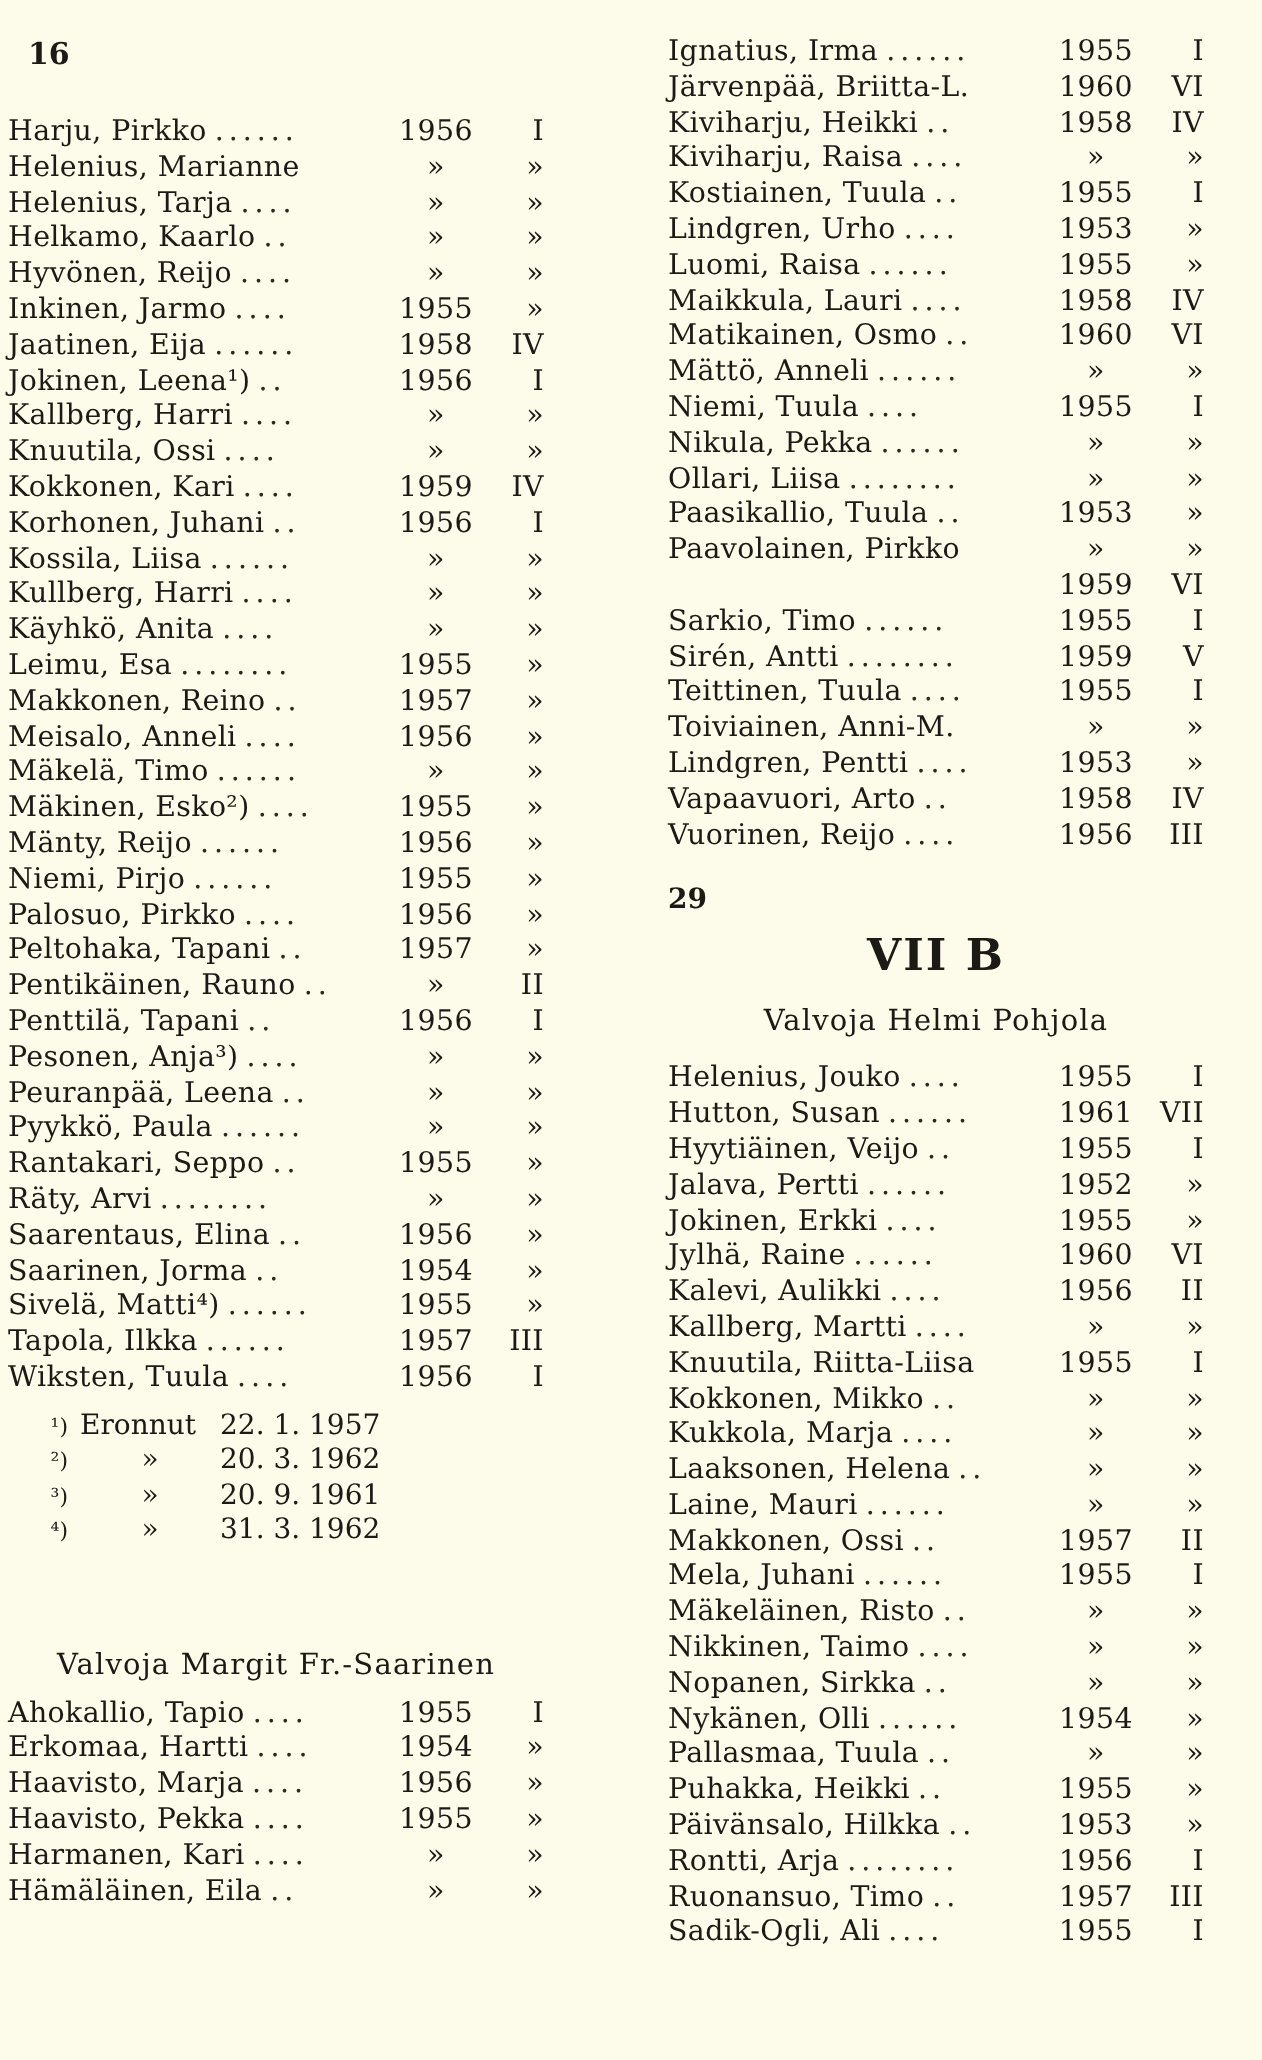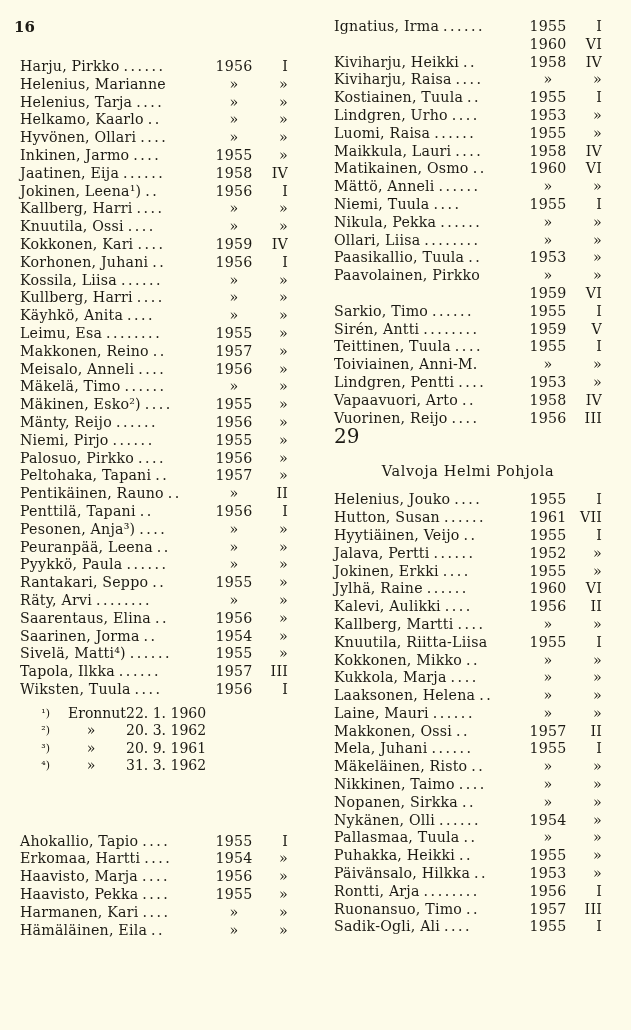--- a/index.html
+++ b/index.html
@@ -8,37 +8,37 @@
     background:#fdfbe9;
     font-family:"DejaVu Serif","Liberation Serif",serif;
     color:#1c1a14;
     position:relative;
   }
   .page-num {
     position:absolute; left:14px; top:18px;
     font-size:15px; font-weight:bold;
   }
   .col { position:absolute; }
-  .col.left { left:20px; top:58px; width:268px; }
+  .col.left { left:4px; top:58px; width:268px; }
   .col.right { left:334px; top:18px; width:268px; }
   .row {
     display:flex; align-items:baseline;
     height:17.8px; line-height:17.8px;
     font-size:14.2px; white-space:nowrap;
     letter-spacing:0.2px;
   }
   .row .name { flex:0 0 auto; }
   .row .dots { flex:1 1 auto; overflow:hidden; color:#2a2720; padding-left:4px; letter-spacing:2.5px; }
   .row .year { flex:0 0 44px; text-align:center; }
   .row .grade { flex:0 0 32px; text-align:right; }
-  .count { font-size:20px; font-weight:normal; height:18px; line-height:18px; }
+  .count { font-size:14px; font-weight:bold; height:18px; line-height:18px;margin-top:14px; }
   .notes { margin-top:6px; font-size:14px; }
   .note { display:flex; height:17.5px; line-height:17.5px; }
   .note .mark { width:30px; text-align:right; padding-right:6px; font-size:11px; }
-  .note .word { width:70px;text-align:right; }
+  .note .word { width:70px; }
   .note .word.ditto { text-align:center; }
   .note .date { }
   .section-title {
     text-align:center; font-weight:bold; font-size:22px;
     font-family:"DejaVu Serif","Liberation Serif",serif;
     letter-spacing:1px;
   }
   .supervisor { text-align:center; font-size:14.5px; letter-spacing:0.6px; }
 </style>
 </head>
@@ -66,21 +66,21 @@
         <span class="year">»</span>
         <span class="grade">»</span>
       </div>
       <div class="row">
         <span class="name">Helkamo, Kaarlo</span>
         <span class="dots">..</span>
         <span class="year">»</span>
         <span class="grade">»</span>
       </div>
       <div class="row">
-        <span class="name">Hyvönen, Ollari</span>
+        <span class="name">Hyvönen, Reijo</span>
         <span class="dots">....</span>
         <span class="year">»</span>
         <span class="grade">»</span>
       </div>
       <div class="row">
         <span class="name">Inkinen, Jarmo</span>
         <span class="dots">....</span>
         <span class="year">1955</span>
         <span class="grade">»</span>
       </div>
@@ -262,40 +262,41 @@
         <span class="name">Wiksten, Tuula</span>
         <span class="dots">....</span>
         <span class="year">1956</span>
         <span class="grade">I</span>
       </div>
     </div>
   <div class="notes" id="left-notes">
       <div class="note">
         <span class="mark">¹)</span>
         <span class="word">Eronnut</span>
-        <span class="date">22. 1. 1960</span>
+        <span class="date">22. 1. 1957</span>
       </div>
       <div class="note">
         <span class="mark">²)</span>
         <span class="word ditto">»</span>
         <span class="date">20. 3. 1962</span>
       </div>
       <div class="note">
         <span class="mark">³)</span>
         <span class="word ditto">»</span>
         <span class="date">20. 9. 1961</span>
       </div>
       <div class="note">
         <span class="mark">⁴)</span>
         <span class="word ditto">»</span>
         <span class="date">31. 3. 1962</span>
       </div>
     </div>
   <div style="height:34px"></div>
   <div style="height:16px"></div>
+  <div class="supervisor">Valvoja Margit Fr.-Saarinen</div>
   <div style="height:8px"></div>
   <div id="left-sec-rows">
       <div class="row">
         <span class="name">Ahokallio, Tapio</span>
         <span class="dots">....</span>
         <span class="year">1955</span>
         <span class="grade">I</span>
       </div>
       <div class="row">
         <span class="name">Erkomaa, Hartti</span>
@@ -332,20 +333,21 @@
 
 <div class="col right">
   <div id="right-rows">
       <div class="row">
         <span class="name">Ignatius, Irma</span>
         <span class="dots">......</span>
         <span class="year">1955</span>
         <span class="grade">I</span>
       </div>
       <div class="row">
+        <span class="name">Järvenpää, Briitta-L.</span>
         <span class="dots"></span>
         <span class="year">1960</span>
         <span class="grade">VI</span>
       </div>
       <div class="row">
         <span class="name">Kiviharju, Heikki</span>
         <span class="dots">..</span>
         <span class="year">1958</span>
         <span class="grade">IV</span>
       </div>
@@ -464,20 +466,21 @@
       </div>
       <div class="row">
         <span class="name">Vuorinen, Reijo</span>
         <span class="dots">....</span>
         <span class="year">1956</span>
         <span class="grade">III</span>
       </div>
     </div>
   <div class="count">29</div>
   <div style="height:6px"></div>
+  <div class="section-title">VII B</div>
   <div style="height:12px"></div>
   <div class="supervisor">Valvoja Helmi Pohjola</div>
   <div style="height:12px"></div>
   <div id="right-sec-rows">
       <div class="row">
         <span class="name">Helenius, Jouko</span>
         <span class="dots">....</span>
         <span class="year">1955</span>
         <span class="grade">I</span>
       </div>

